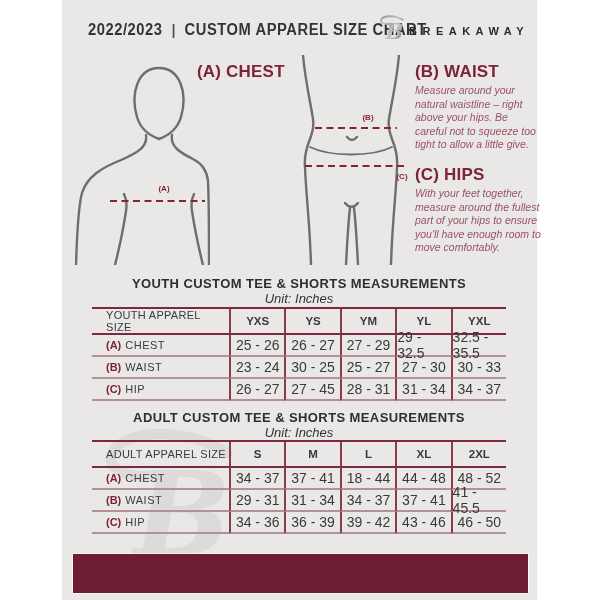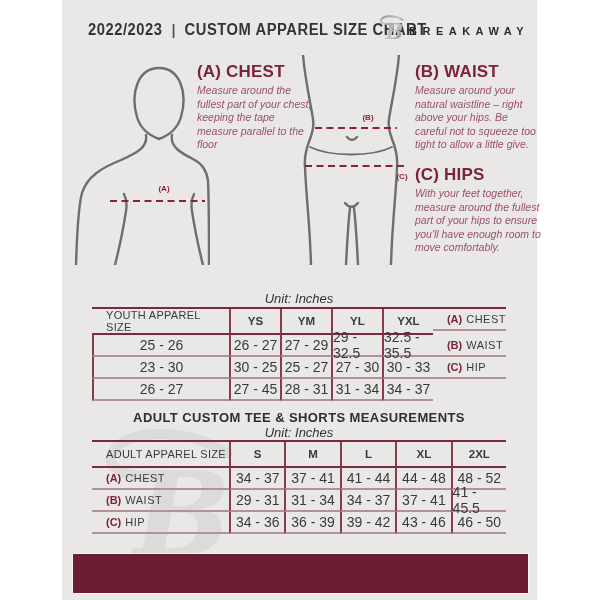--- a/index.html
+++ b/index.html
@@ -101,54 +101,55 @@
       <path d="M 65 153 C 63 170 62 190 61 210"></path>
       <path d="M 69 153 C 71 170 72 190 73 210"></path>
     </g>
     <line x1="30" y1="73" x2="112" y2="73" stroke="#8c2136" stroke-width="2.2" stroke-dasharray="7 4.5"></line>
     <line x1="20" y1="111" x2="123" y2="111" stroke="#8c2136" stroke-width="2.2" stroke-dasharray="7 4.5"></line>
   </svg>
   <span class="marker layer2" style="left:350px;top:113px;width:36px">(B)</span>
   <span class="marker layer2" style="left:384px;top:172px;width:36px">(C)</span>
 
   <div class="m-head layer2" style="left:197px;top:62px">(A) CHEST</div>
-  <div class="m-body layer2" style="left:197px;top:84px;width:118px">Measure around the fullest part of your chest, keeping the tape measure parallel to the floor</div>
 
   <div class="m-head layer2" style="left:415px;top:62px">(B) WAIST</div>
   <div class="m-body layer2" style="left:415px;top:84px;width:122px">Measure around your natural waistline – right above your hips. Be careful not to squeeze too tight to allow a little give.</div>
 
   <div class="m-head layer2" style="left:415px;top:165px">(C) HIPS</div>
   <div class="m-body layer2" style="left:415px;top:187px;width:126px">With your feet together, measure around the fullest part of your hips to ensure you'll have enough room to move comfortably.</div>
 
+  <div class="tbl-title layer2" style="top:276px">YOUTH CUSTOM TEE &amp; SHORTS MEASUREMENTS</div>
   <div class="tbl-unit layer2" style="top:291px">Unit: Inches</div>
 
   <div class="size-table layer2" style="top:307px">
     <div class="st-cell st-head lab">
       <span class="size-label">YOUTH APPAREL SIZE</span>
     </div>
+    <div class="st-cell st-head vb col-head">YXS</div>
     <div class="st-cell st-head vb col-head">YS</div>
     <div class="st-cell st-head vb col-head">YM</div>
     <div class="st-cell st-head vb col-head">YL</div>
     <div class="st-cell st-head vb col-head">YXL</div>
 
     <div class="st-cell st-body lab">
       <span class="row-prefix">(A)</span>
       <span class="row-label">CHEST</span>
     </div>
     <div class="st-cell st-body vb val">25 - 26</div>
     <div class="st-cell st-body vb val">26 - 27</div>
     <div class="st-cell st-body vb val">27 - 29</div>
     <div class="st-cell st-body vb val">29 - 32.5</div>
     <div class="st-cell st-body vb val">32.5 - 35.5</div>
 
     <div class="st-cell st-body lab">
       <span class="row-prefix">(B)</span>
       <span class="row-label">WAIST</span>
     </div>
-    <div class="st-cell st-body vb val">23 - 30</div>
+    <div class="st-cell st-body vb val">23 - 24</div>
     <div class="st-cell st-body vb val">30 - 25</div>
     <div class="st-cell st-body vb val">25 - 27</div>
     <div class="st-cell st-body vb val">27 - 30</div>
     <div class="st-cell st-body vb val">30 - 33</div>
 
     <div class="st-cell st-body lab">
       <span class="row-prefix">(C)</span>
       <span class="row-label">HIP</span>
     </div>
     <div class="st-cell st-body vb val">26 - 27</div>
@@ -170,21 +171,21 @@
     <div class="st-cell st-head vb col-head">L</div>
     <div class="st-cell st-head vb col-head">XL</div>
     <div class="st-cell st-head vb col-head">2XL</div>
 
     <div class="st-cell st-body lab">
       <span class="row-prefix">(A)</span>
       <span class="row-label">CHEST</span>
     </div>
     <div class="st-cell st-body vb val">34 - 37</div>
     <div class="st-cell st-body vb val">37 - 41</div>
-    <div class="st-cell st-body vb val">41 - 44</div>
+    <div class="st-cell st-body vb val">18 - 44</div>
     <div class="st-cell st-body vb val">44 - 48</div>
     <div class="st-cell st-body vb val">48 - 52</div>
 
     <div class="st-cell st-body lab">
       <span class="row-prefix">(B)</span>
       <span class="row-label">WAIST</span>
     </div>
     <div class="st-cell st-body vb val">29 - 31</div>
     <div class="st-cell st-body vb val">31 - 34</div>
     <div class="st-cell st-body vb val">34 - 37</div>

